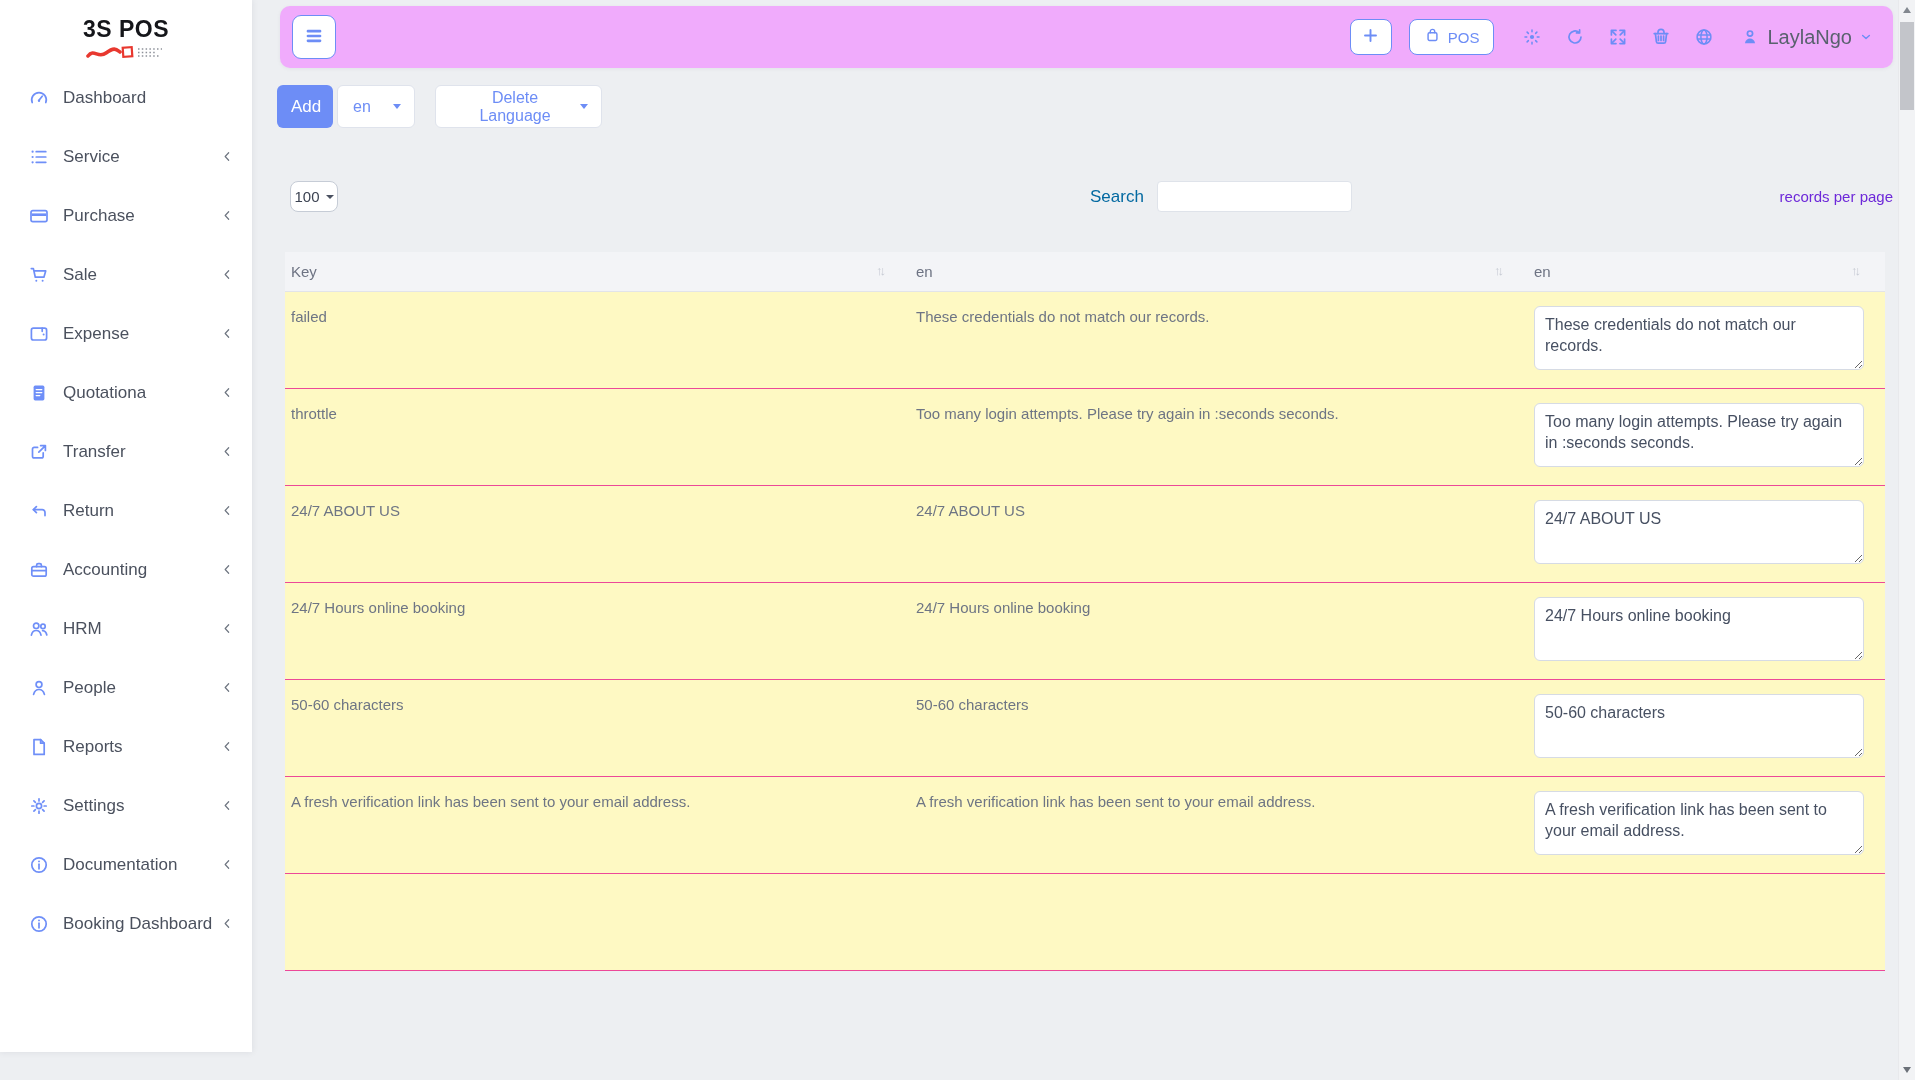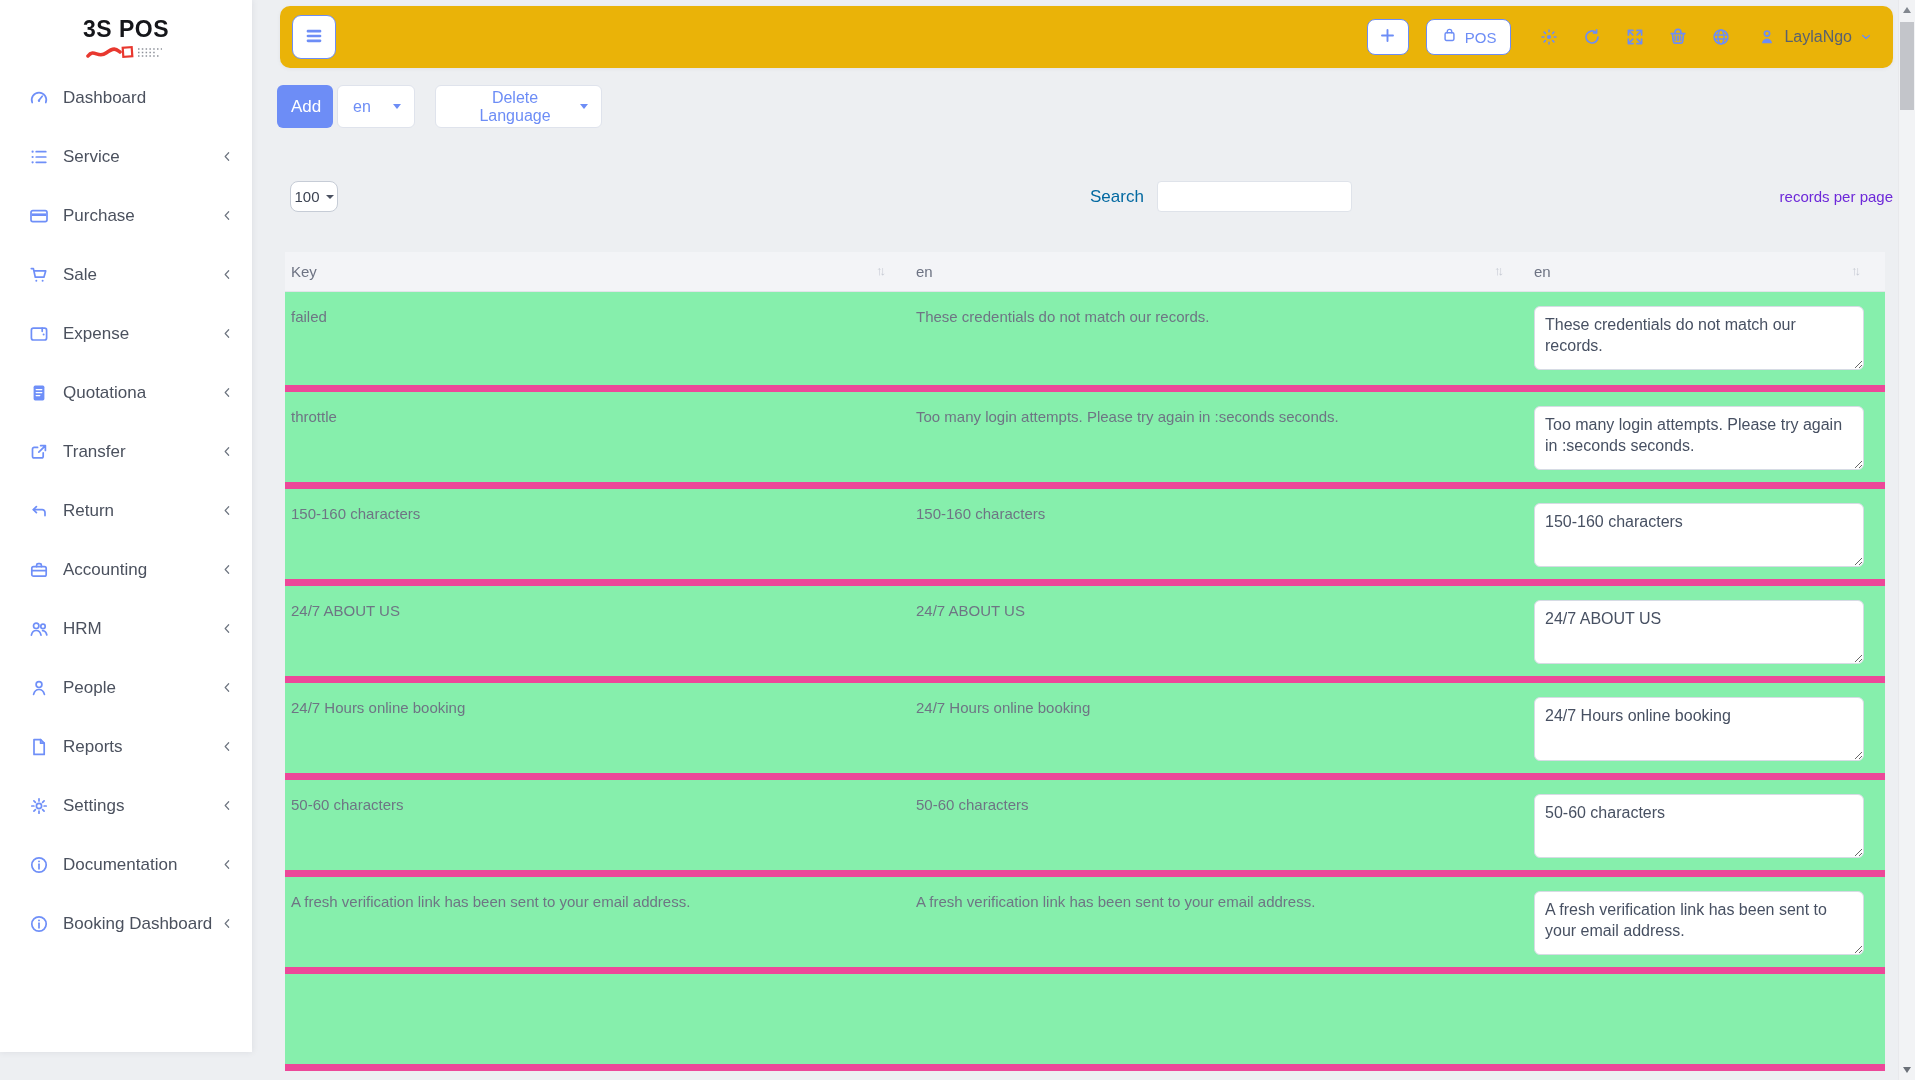--- a/index.html
+++ b/index.html
@@ -19,41 +19,41 @@
   .menu { margin-top:2px; }
   .menu-item { height:59px; display:flex; align-items:center; padding:0 18px 0 29px; cursor:pointer; }
   .mi-icon { width:20px; height:20px; margin-right:14px; color:#6f8ff8; flex:none; }
   .mi-icon svg { width:100%; height:100%; display:block; }
   .mi-label { font-size:17px; color:#4b515e; flex:1; white-space:nowrap; }
   .mi-chevron { width:13px; height:13px; color:#6e7580; flex:none; }
   .mi-chevron svg { width:100%; height:100%; display:block; }
   
   .main { position:absolute; left:252px; top:0; width:1645px; height:1080px; }
   .topbar { position:absolute; left:28px; top:6px; width:1613px; height:62px;
-            background:#eab308; border-radius:10px; box-shadow:0 1px 4px rgba(20,25,50,.05);
+            background:#f0abfc; border-radius:10px; box-shadow:0 1px 4px rgba(20,25,50,.05);
             display:flex; align-items:center; padding:0 20px 0 12px; }
   .hamburger { width:44px; height:44px; border:1.6px solid #6d8df6; border-radius:9px;
                background:#fff; color:#6d8df6; display:flex; align-items:center;
                justify-content:center; cursor:pointer; padding:0; }
   .hamburger svg { width:22px; height:22px; }
   .topbar-right { margin-left:auto; display:flex; align-items:center; }
   .tb-plus { width:42px; height:36px; border:1.5px solid #6d8df6; border-radius:8px;
              background:#fff; color:#6d8df6; display:flex; align-items:center;
              justify-content:center; cursor:pointer; margin-right:17px; padding:0; }
   .tb-plus svg { width:19px; height:19px; }
   .tb-pos { height:36px; border:1.5px solid #6d8df6; border-radius:8px; background:#fff;
             color:#6d8df6; font-size:15px; padding:0 14px; display:flex; align-items:center;
             gap:7px; cursor:pointer; margin-right:16px; font-family:inherit; }
   .tb-pos svg { width:17px; height:17px; }
   .tb-icon { width:20px; height:20px; color:#6d8df6; margin:0 11.5px; cursor:pointer; flex:none; }
   .tb-icon svg { width:100%; height:100%; display:block; }
   .user { display:flex; align-items:center; gap:7px; margin-left:15px; cursor:pointer; }
   .user-icon { width:20px; height:20px; color:#6d8df6; }
   .user-icon svg { width:100%; height:100%; display:block; }
-  .user-name { font-size:16px; color:#59616e; }
+  .user-name { font-size:20px; color:#59616e; }
   .user-caret { width:14px; height:14px; color:#6d8df6; }
   .user-caret svg { width:100%; height:100%; display:block; }
   
   .actions-row { position:absolute; left:25px; top:85px; display:flex; align-items:center; }
   .btn-add { width:56px; height:43px; background:#6d8df6; border:none; border-radius:6px;
              color:#fff; font-size:17px; cursor:pointer; font-family:inherit;padding-left:8px; }
   .btn-drop { height:43px; background:#fff; border:1px solid #dfe3ec; border-radius:6px;
               color:#6d8df6; font-size:16px; display:flex; align-items:center;
               justify-content:space-between; padding:0 13px 0 15px; cursor:pointer; font-family:inherit; }
   .btn-lang { width:78px; margin-left:4px; }
@@ -73,22 +73,22 @@
   .search-input { width:195px; height:31px; border:1px solid #dfe3ea; border-radius:4px;
                   background:#fff; padding:0 9px; font-size:15px; color:#3c4352; font-family:inherit; }
   
   .table-wrap { position:absolute; left:33px; top:252px; width:1600px; }
   table { border-collapse:collapse; table-layout:fixed; width:100%; }
   col.c1 { width:625px; } col.c2 { width:618px; } col.c3 { width:357px; }
   thead th { background:#f3f4f7; height:39px; font-weight:normal; font-size:15px; color:#6d7383;
              text-align:left; padding:0 6px; position:relative; border-bottom:1px solid #e2e4e9; cursor:pointer; }
   .sort { position:absolute; right:24px; top:11px; color:#c6cad3; font-size:13px; }
   .sort .s-dn { margin-left:-3px; }
-  tbody td { height:97px; border-bottom:7px solid #ec4899; vertical-align:top;
-             padding:16px 6px 0 6px; font-size:15px; color:#6e7584; background:#86efac; }
+  tbody td { height:97px; border-bottom:1px solid #ec4899; vertical-align:top;
+             padding:16px 6px 0 6px; font-size:15px; color:#6e7584; background:#fef9c3; }
   td.c-edit { padding-top:14px; }
   .ta { width:330px; height:64px; border:1px solid #d6dbe4; border-radius:6px; background:#fff;
         padding:7px 10px; font-size:16px; color:#475062; line-height:1.33;
         font-family:inherit; resize:both; }
   
   .scrollbar { position:absolute; right:0; top:0; width:17px; height:1080px;
                background:#f2f3f5; border-left:1px solid #e8e9ec; z-index:5; }
   .sb-up { position:absolute; top:7px; left:4px; width:0; height:0; cursor:pointer;
            border-left:4.5px solid transparent; border-right:4.5px solid transparent;
            border-bottom:6px solid #82878f; }
@@ -460,27 +460,20 @@
     </td>
   </tr>
           <tr>
     <td class="c-key">throttle</td>
     <td class="c-en">Too many login attempts. Please try again in :seconds seconds.</td>
     <td class="c-edit">
       <textarea class="ta" style="">Too many login attempts. Please try again in :seconds seconds.</textarea>
     </td>
   </tr>
           <tr>
-    <td class="c-key">150-160 characters</td>
-    <td class="c-en">150-160 characters</td>
-    <td class="c-edit">
-      <textarea class="ta" style="">150-160 characters</textarea>
-    </td>
-  </tr>
-          <tr>
     <td class="c-key">24/7 ABOUT US</td>
     <td class="c-en">24/7 ABOUT US</td>
     <td class="c-edit">
       <textarea class="ta" style="">24/7 ABOUT US</textarea>
     </td>
   </tr>
           <tr>
     <td class="c-key">24/7 Hours online booking</td>
     <td class="c-en">24/7 Hours online booking</td>
     <td class="c-edit">

